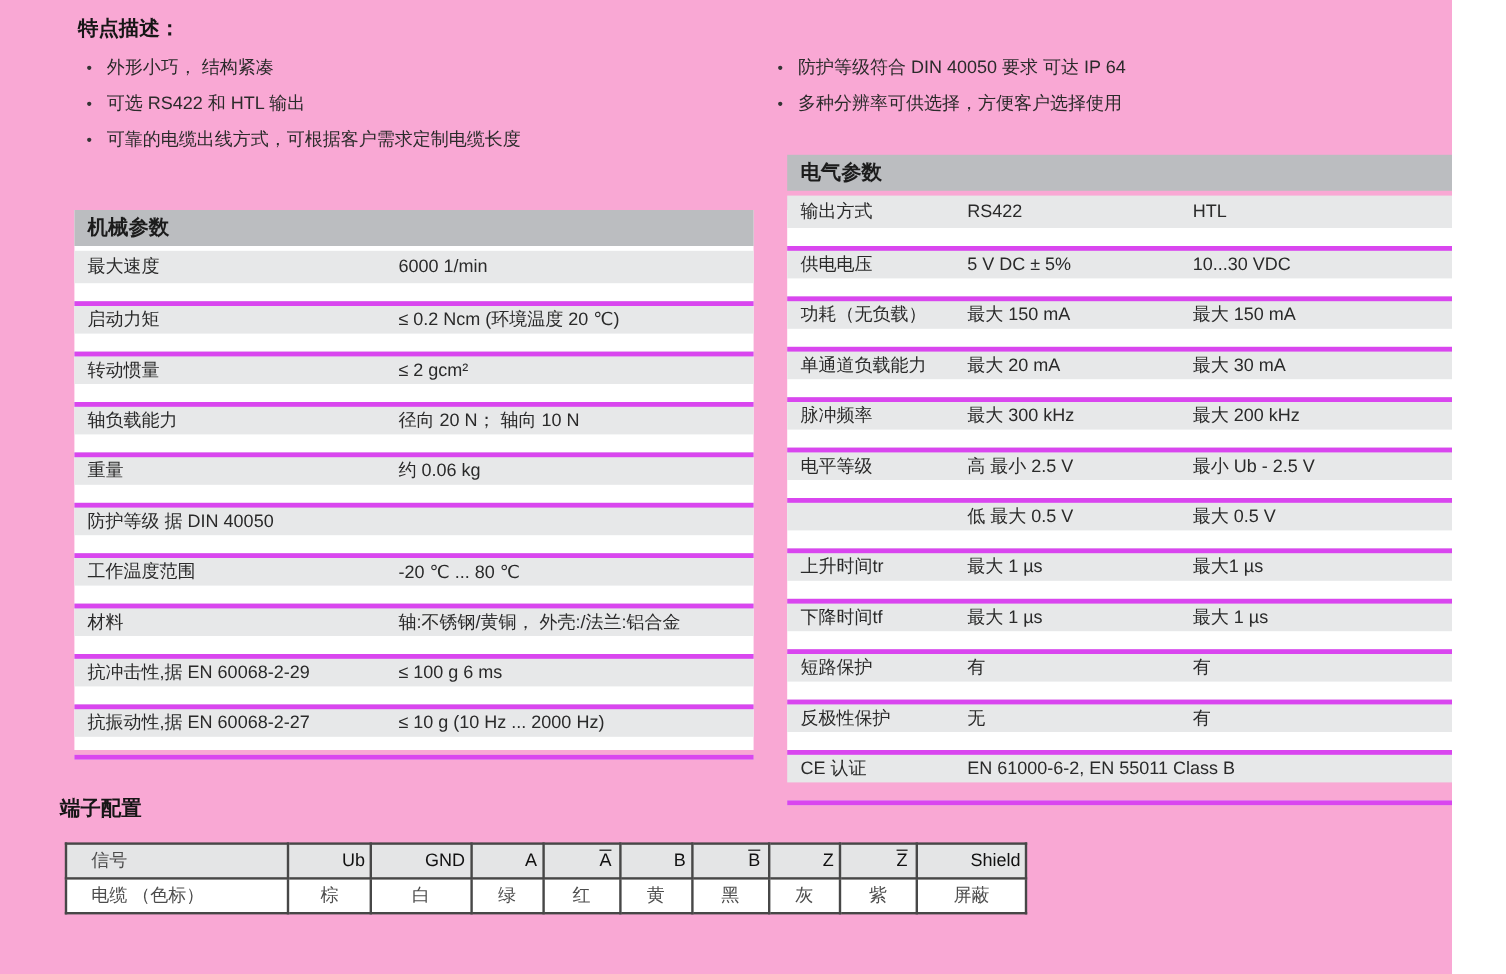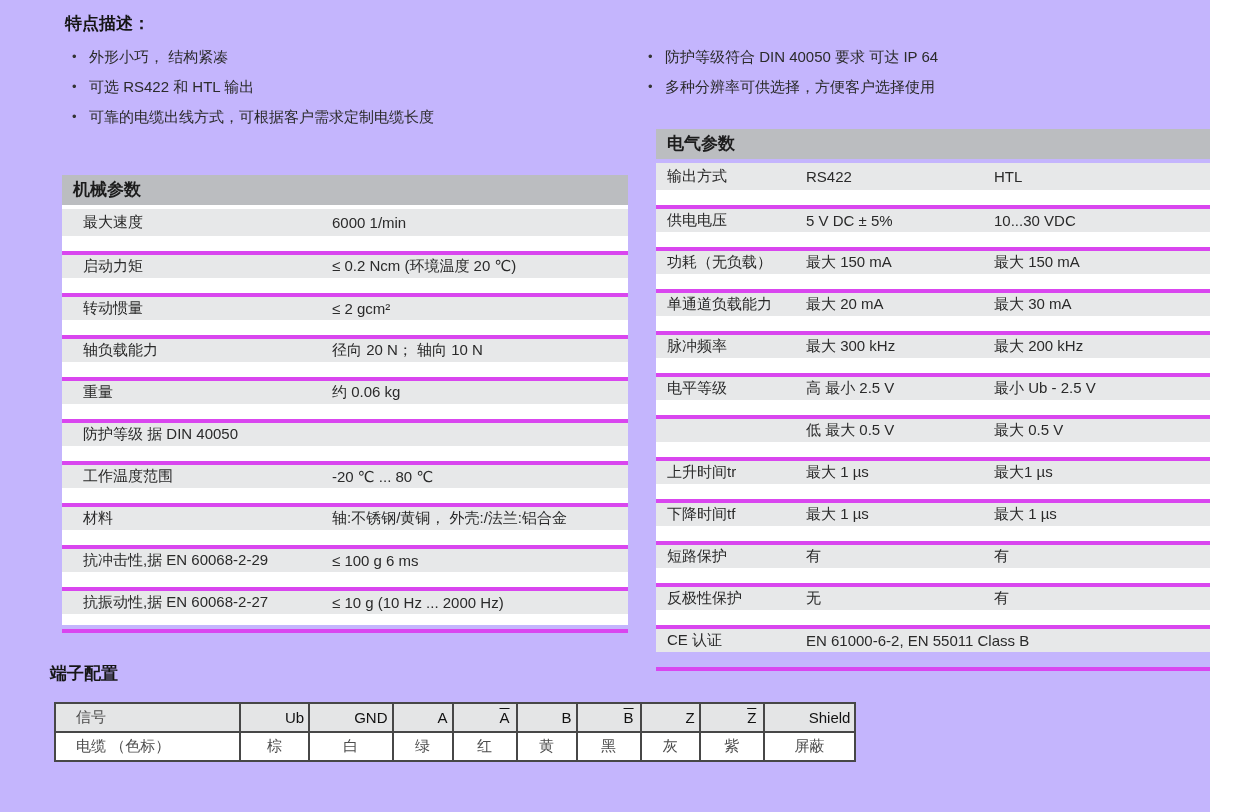--- a/index.html
+++ b/index.html
@@ -5,21 +5,21 @@
   * { box-sizing: border-box; margin: 0; padding: 0; }
   html, body { background: #ffffff; }
   body {
     font-family: "Liberation Sans", "DejaVu Sans", sans-serif;
     color: #222;
   }
   .page {
     position: relative;
     width: 1210px;
     height: 812px;
-    background: #c4b5fd;
+    background: #f9a8d4;
     overflow: hidden;
   }
 
   
   .feat-title {
     position: absolute;
     left: 65px;
     top: 12px;
     font-size: 17px;
     font-weight: bold;
@@ -82,21 +82,21 @@
     white-space: nowrap;
   }
   .prow + .prow, .pfill {
     border-top: 4px solid #d946ef;
     margin-top: 15px;
   }
   .pfill {
     flex: 1;
     background: #e7e8e9;
   }
-  .m-lab { width: 270px; padding-left: 21px; }
+  .m-lab { width: 270px; padding-left: 11px; }
   .m-val { flex: 1; }
   .e-lab { width: 150px; padding-left: 11px; }
   .e-c1  { width: 188px; }
   .e-c2  { flex: 1; }
   .e-span{ flex: 1; }
 
   
   .terminal-wrap {
     position: absolute;
     left: 50px;

